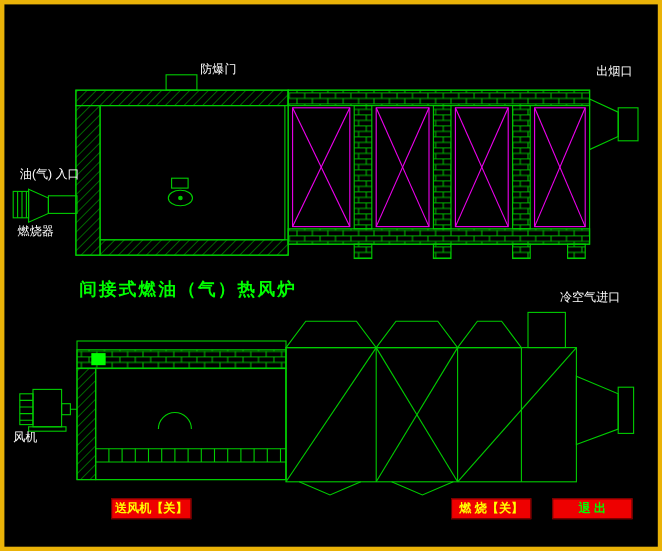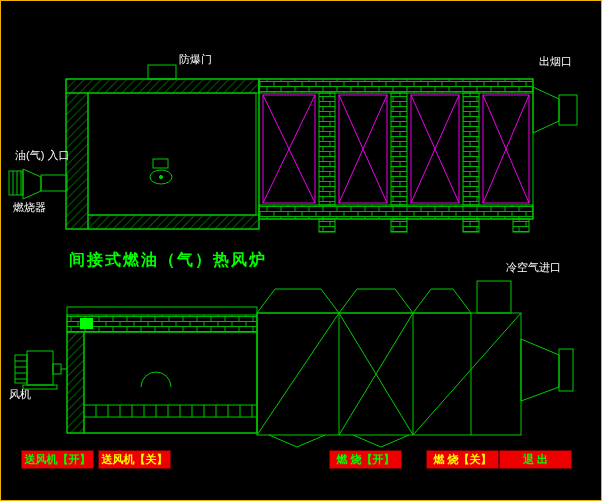--- a/index.html
+++ b/index.html
@@ -1,20 +1,20 @@
 <!DOCTYPE html>
 <html><head>
 <meta charset="utf-8">
 <style>
   html,body{margin:0;padding:0;background:#222;}
   #screen{
     position:relative;
     width:602px;height:501px;
     background:#000;
-    border:1px solid #eab308;
+    border:4px solid #eab308;
     box-sizing:border-box;
     overflow:hidden;
     font-family:"Liberation Sans", sans-serif;
   }
   #drawing{position:absolute;left:0;top:0;}
   .lbl{fill:#ffffff;font-size:11px;font-family:"Liberation Sans",sans-serif;}
   .title-text{fill:#00ff00;font-size:16px;font-weight:bold;letter-spacing:2px;
     font-family:"Liberation Sans",sans-serif;}
   .btn-row{position:absolute;left:0;top:0;width:602px;height:501px;pointer-events:none;}
   .hmi-btn{
@@ -171,20 +171,18 @@
     <text class="lbl" x="538" y="64">出烟口</text>
     <text class="lbl" x="14" y="158">油(气) 入口</text>
     <text class="lbl" x="12" y="210">燃烧器</text>
     <text class="title-text" x="68" y="264">间接式燃油（气）热风炉</text>
     <text class="lbl" x="505" y="270">冷空气进口</text>
     <text class="lbl" x="8" y="397">风机</text>
   </g>
 </svg>
 
 <div class="btn-row">
-  <div class="hmi-btn" style="left: 20px; color: rgb(0, 255, 0);">送风机【开】</div>
   <div class="hmi-btn" style="left: 97px; color: rgb(255, 255, 0);">送风机【关】</div>
-  <div class="hmi-btn" style="left: 328px; color: rgb(0, 255, 0);">燃 烧【开】</div>
-  <div class="hmi-btn" style="left: 425px; color: rgb(255, 255, 0);">燃 烧【关】</div>
+  <div class="hmi-btn" style="left: 406px; color: rgb(255, 255, 0);">燃 烧【关】</div>
   <div class="hmi-btn" style="left: 498px; color: rgb(0, 255, 0);">退  出</div>
 </div>
 
 </div>
 
 </body></html>

